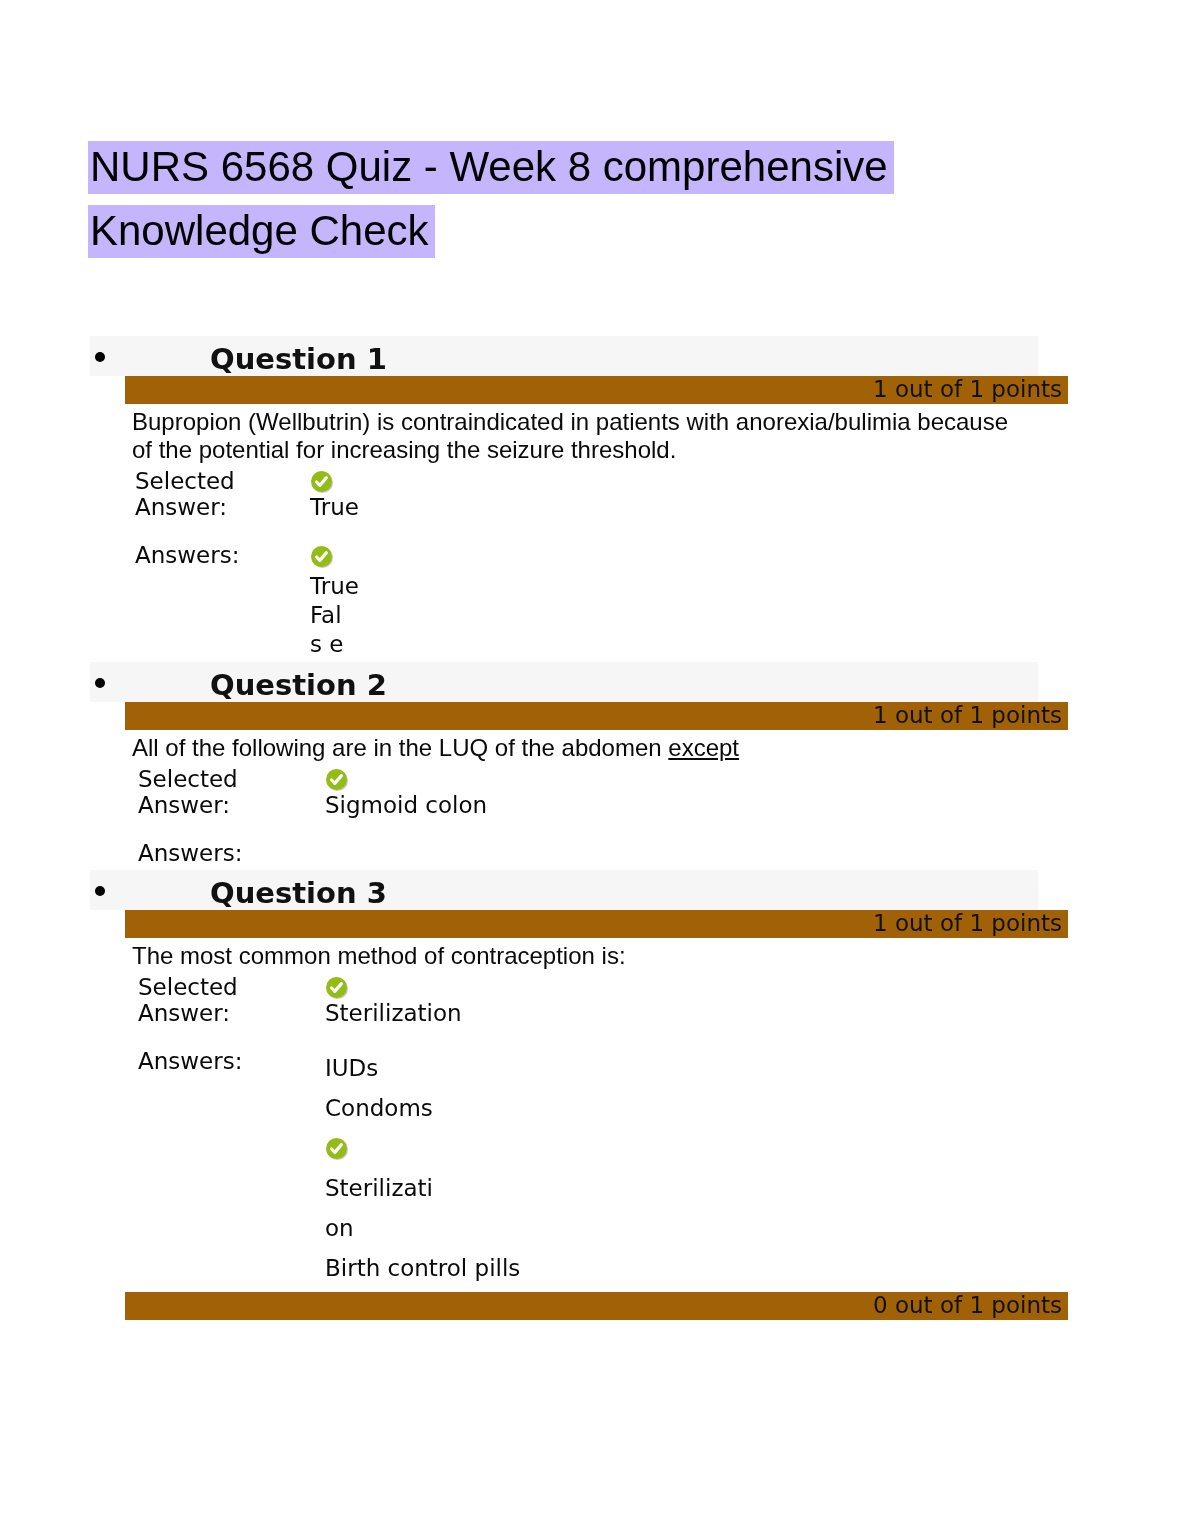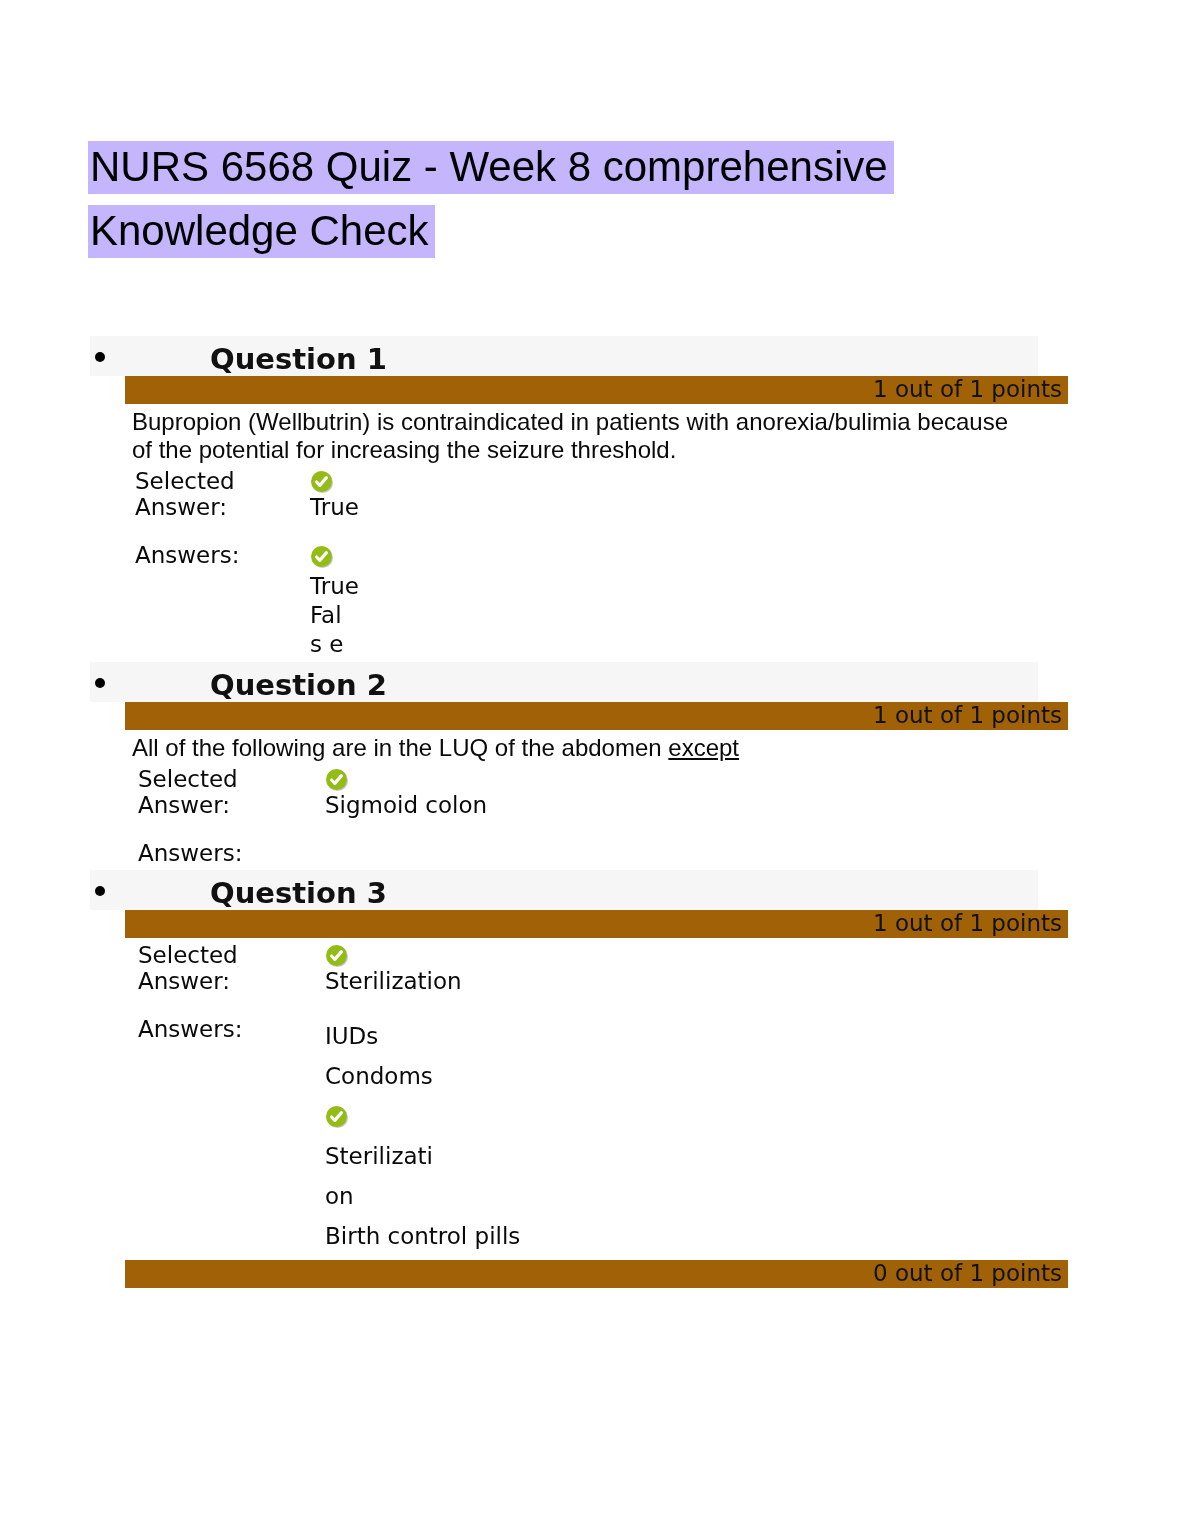--- a/index.html
+++ b/index.html
@@ -146,20 +146,21 @@
   </section>
 
   <section class="question">
     <header class="q-head">
       <span class="q-bullet"></span>
       <h2 class="q-num">Question 3</h2>
     </header>
     <div class="q-points">
       <span>1 out of 1 points</span>
     </div>
+    <p class="q-text"><span>The most common method of contraception is:</span></p>
     <div class="qa w">
       <div class="row">
         <div class="lbl">
           <div>Selected</div>
           <div>Answer:</div>
         </div>
         <div class="val sel">
           <div class="line">
               <svg class="check-icon" viewBox="0 0 22 22">
                 <circle cx="11" cy="11" r="10" fill="#93bc16"></circle>

